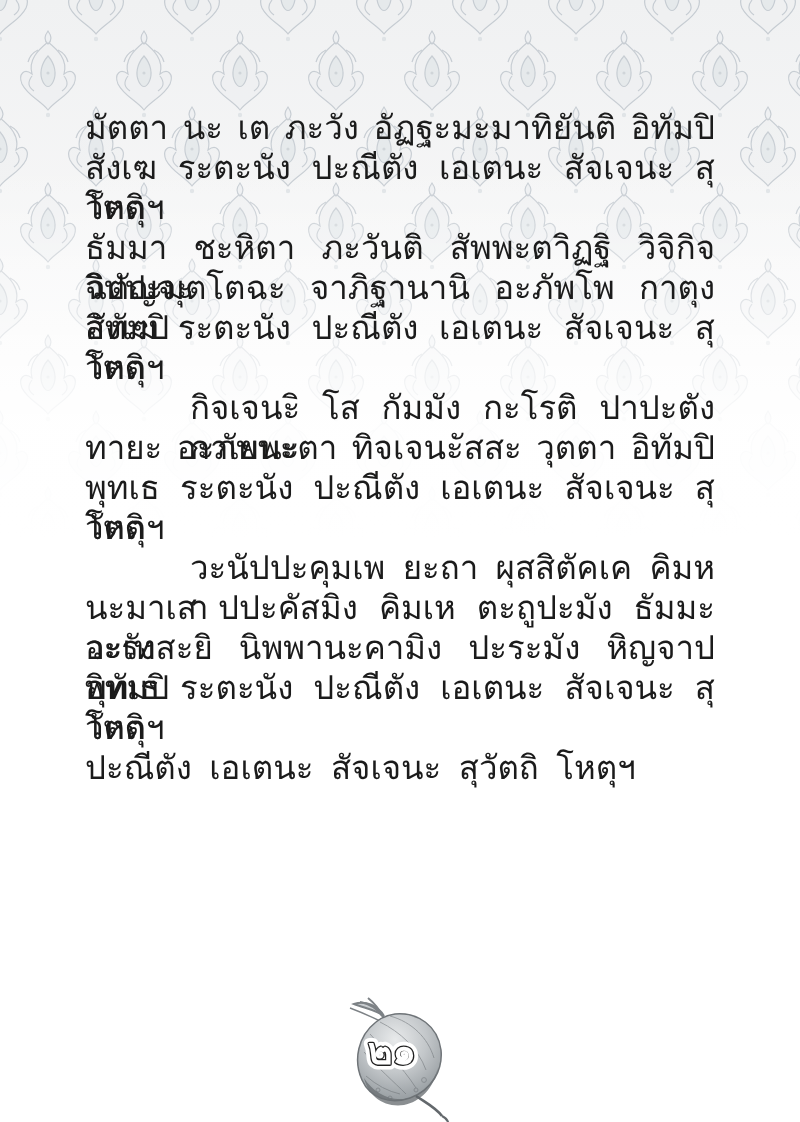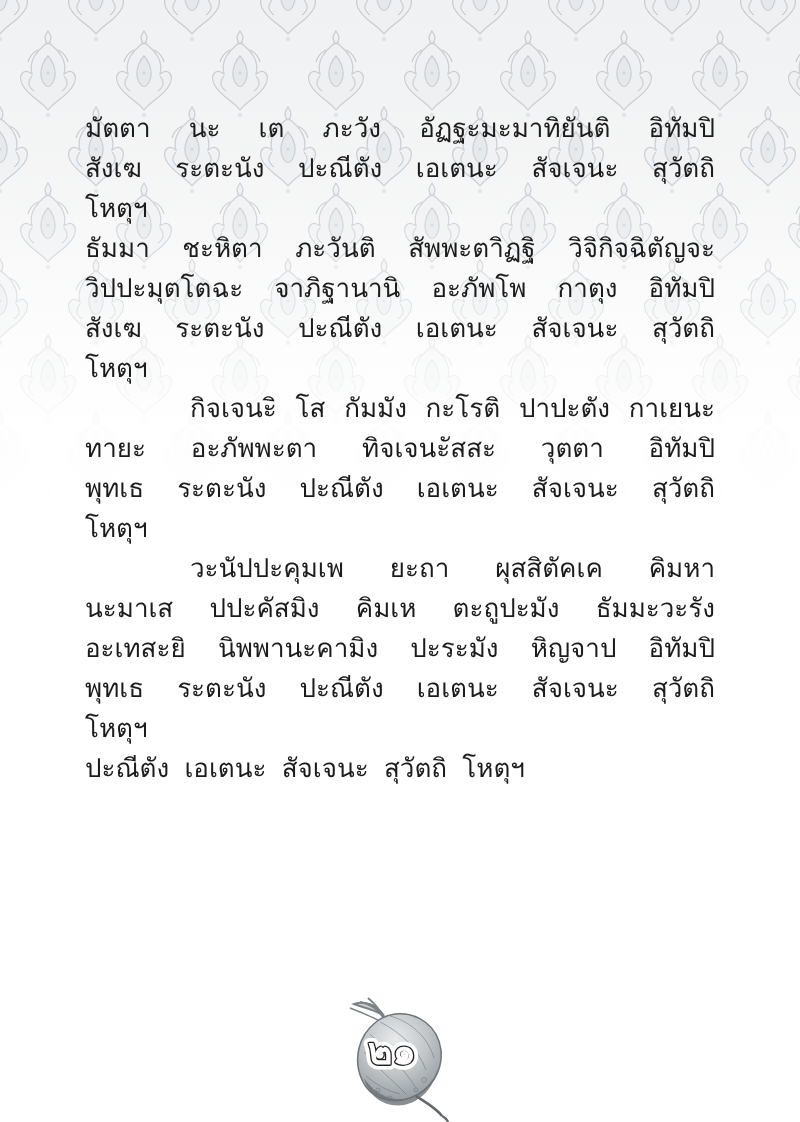--- a/index.html
+++ b/index.html
@@ -19,21 +19,21 @@
       rgba(255,255,255,0.55) 29%,
       rgba(255,255,255,0.92) 38%,
       #ffffff 48%);
     pointer-events:none;
   }
   .text-block{
     position:absolute;
     left:85px;top:108px;
     width:630px;
     color:#1b1b1b;
-    font-size:26px;
+    font-size:33px;
     line-height:40px;
   }
   .para{margin:0;}
   .line{
     text-align:justify;
     text-align-last:justify;
     word-spacing:4px;
     white-space:normal;
     height:40px;
   }

